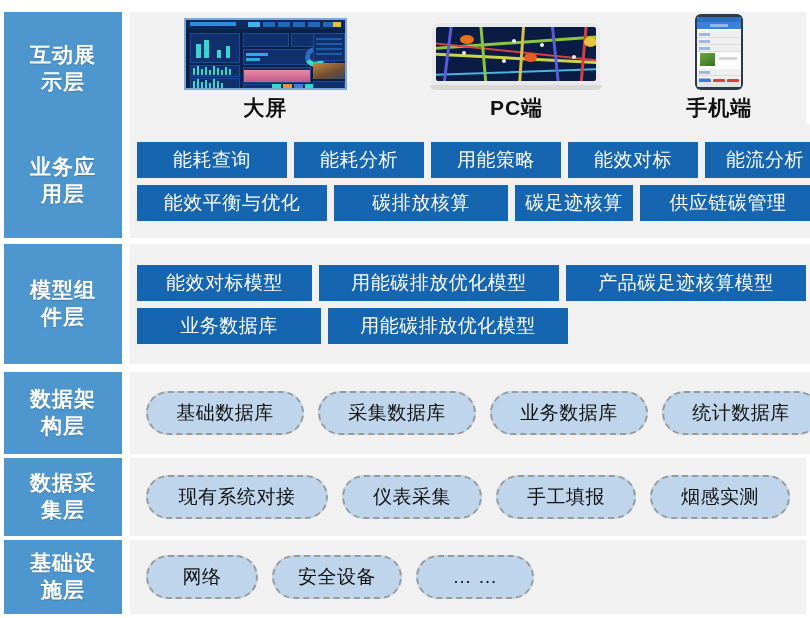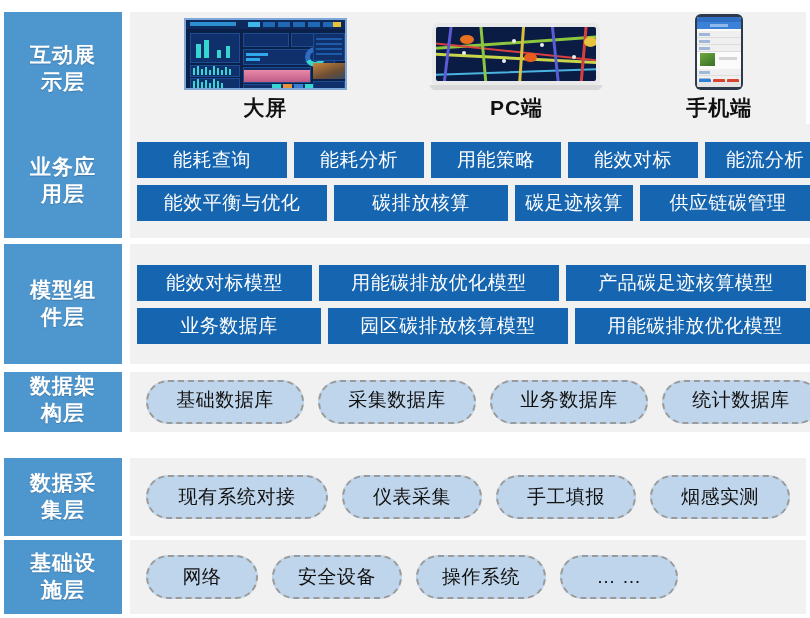--- a/index.html
+++ b/index.html
@@ -353,27 +353,26 @@
       </span>
     </div>
     <div class="layer-body">
       <div class="chip-row">
         <div class="chip" style="width:175px">能效对标模型</div>
         <div class="chip" style="width:240px">用能碳排放优化模型</div>
         <div class="chip" style="width:240px">产品碳足迹核算模型</div>
       </div>
       <div class="chip-row">
         <div class="chip" style="width:184px">业务数据库</div>
-        <div class="chip" style="width:240px">园区碳排放核算模型</div>
         <div class="chip" style="width:240px">用能碳排放优化模型</div>
       </div>
     </div>
   </div>
 
-  <div class="row" style="top:372px;height:60px;font-family:Liberation Mono, monospace;">
+  <div class="row" style="top:372px;height:82px;">
     <div class="layer-label">
       <span>
         <span>数据架</span><br>
         <span>构层</span>
       </span>
     </div>
     <div class="layer-body">
       <div class="pill-row">
         <div class="pill" style="width:158px">基础数据库</div>
         <div class="pill" style="width:158px">采集数据库</div>
@@ -404,19 +403,18 @@
     <div class="layer-label">
       <span>
         <span>基础设</span><br>
         <span>施层</span>
       </span>
     </div>
     <div class="layer-body">
       <div class="pill-row">
         <div class="pill" style="width:112px">网络</div>
         <div class="pill" style="width:130px">安全设备</div>
-        <div class="pill" style="width:130px">操作系统</div>
         <div class="pill" style="width:118px">… …</div>
       </div>
     </div>
   </div>
 
 </div>
 
 </body></html>

